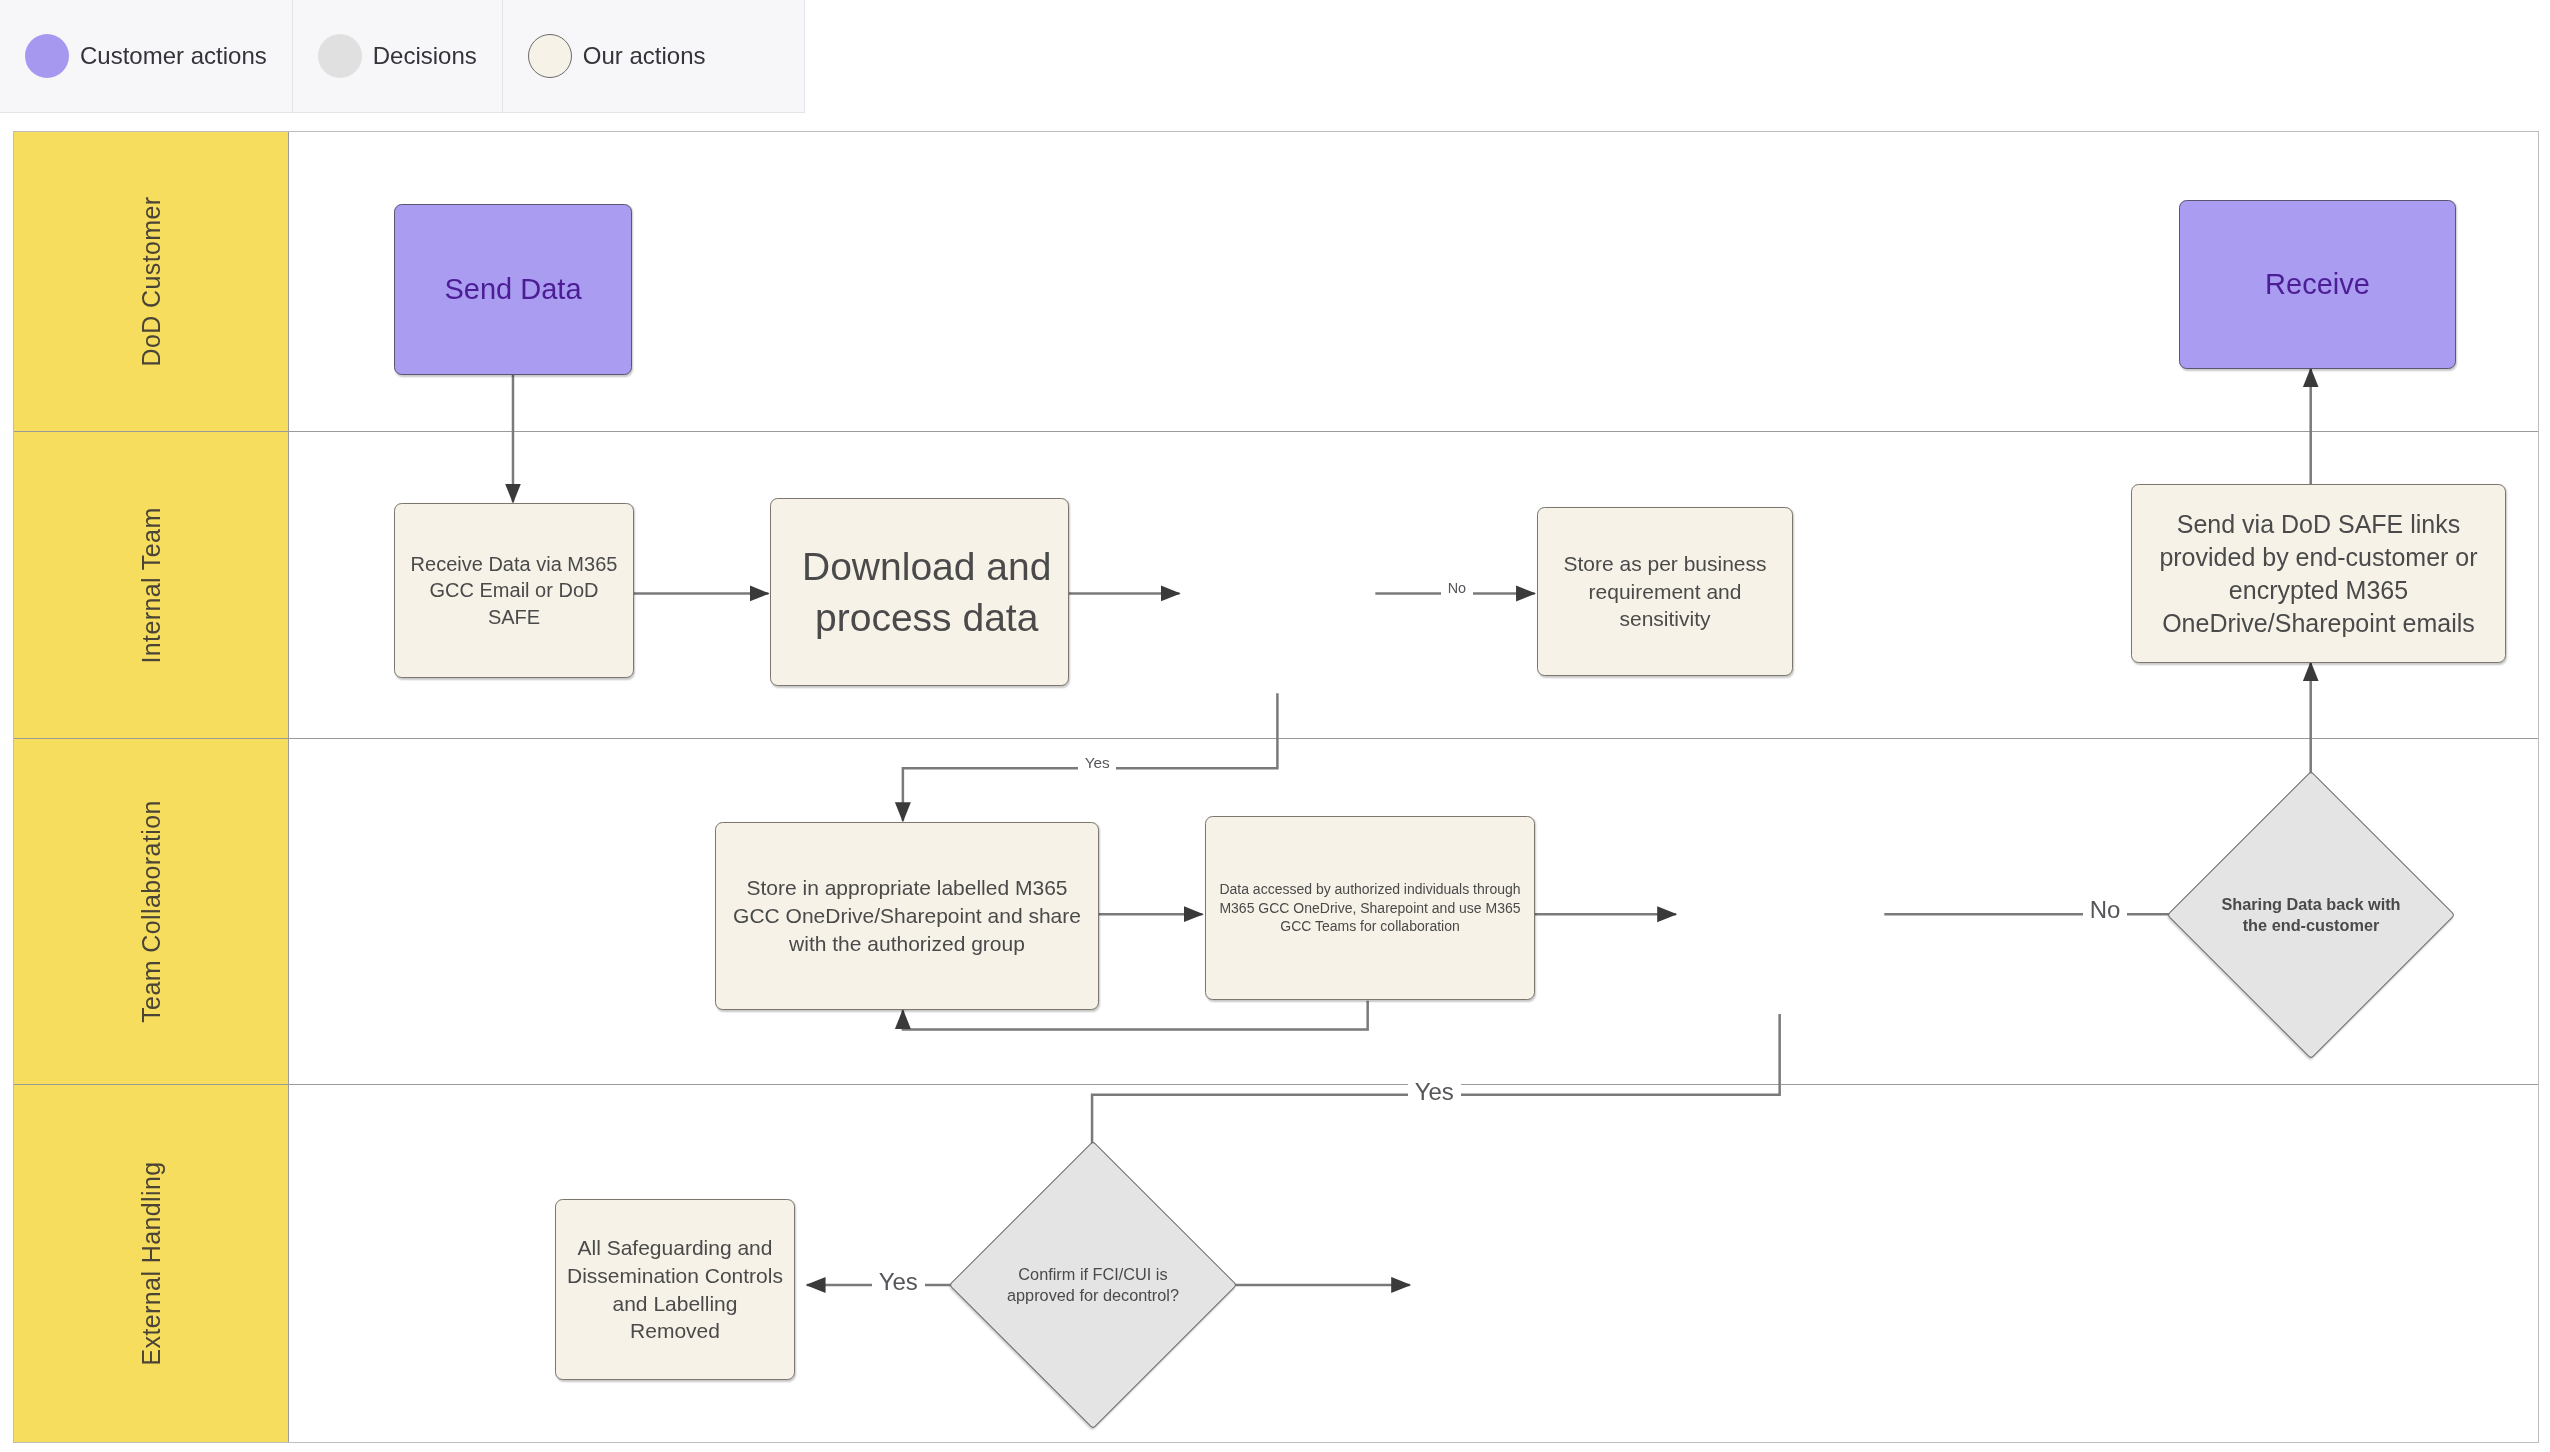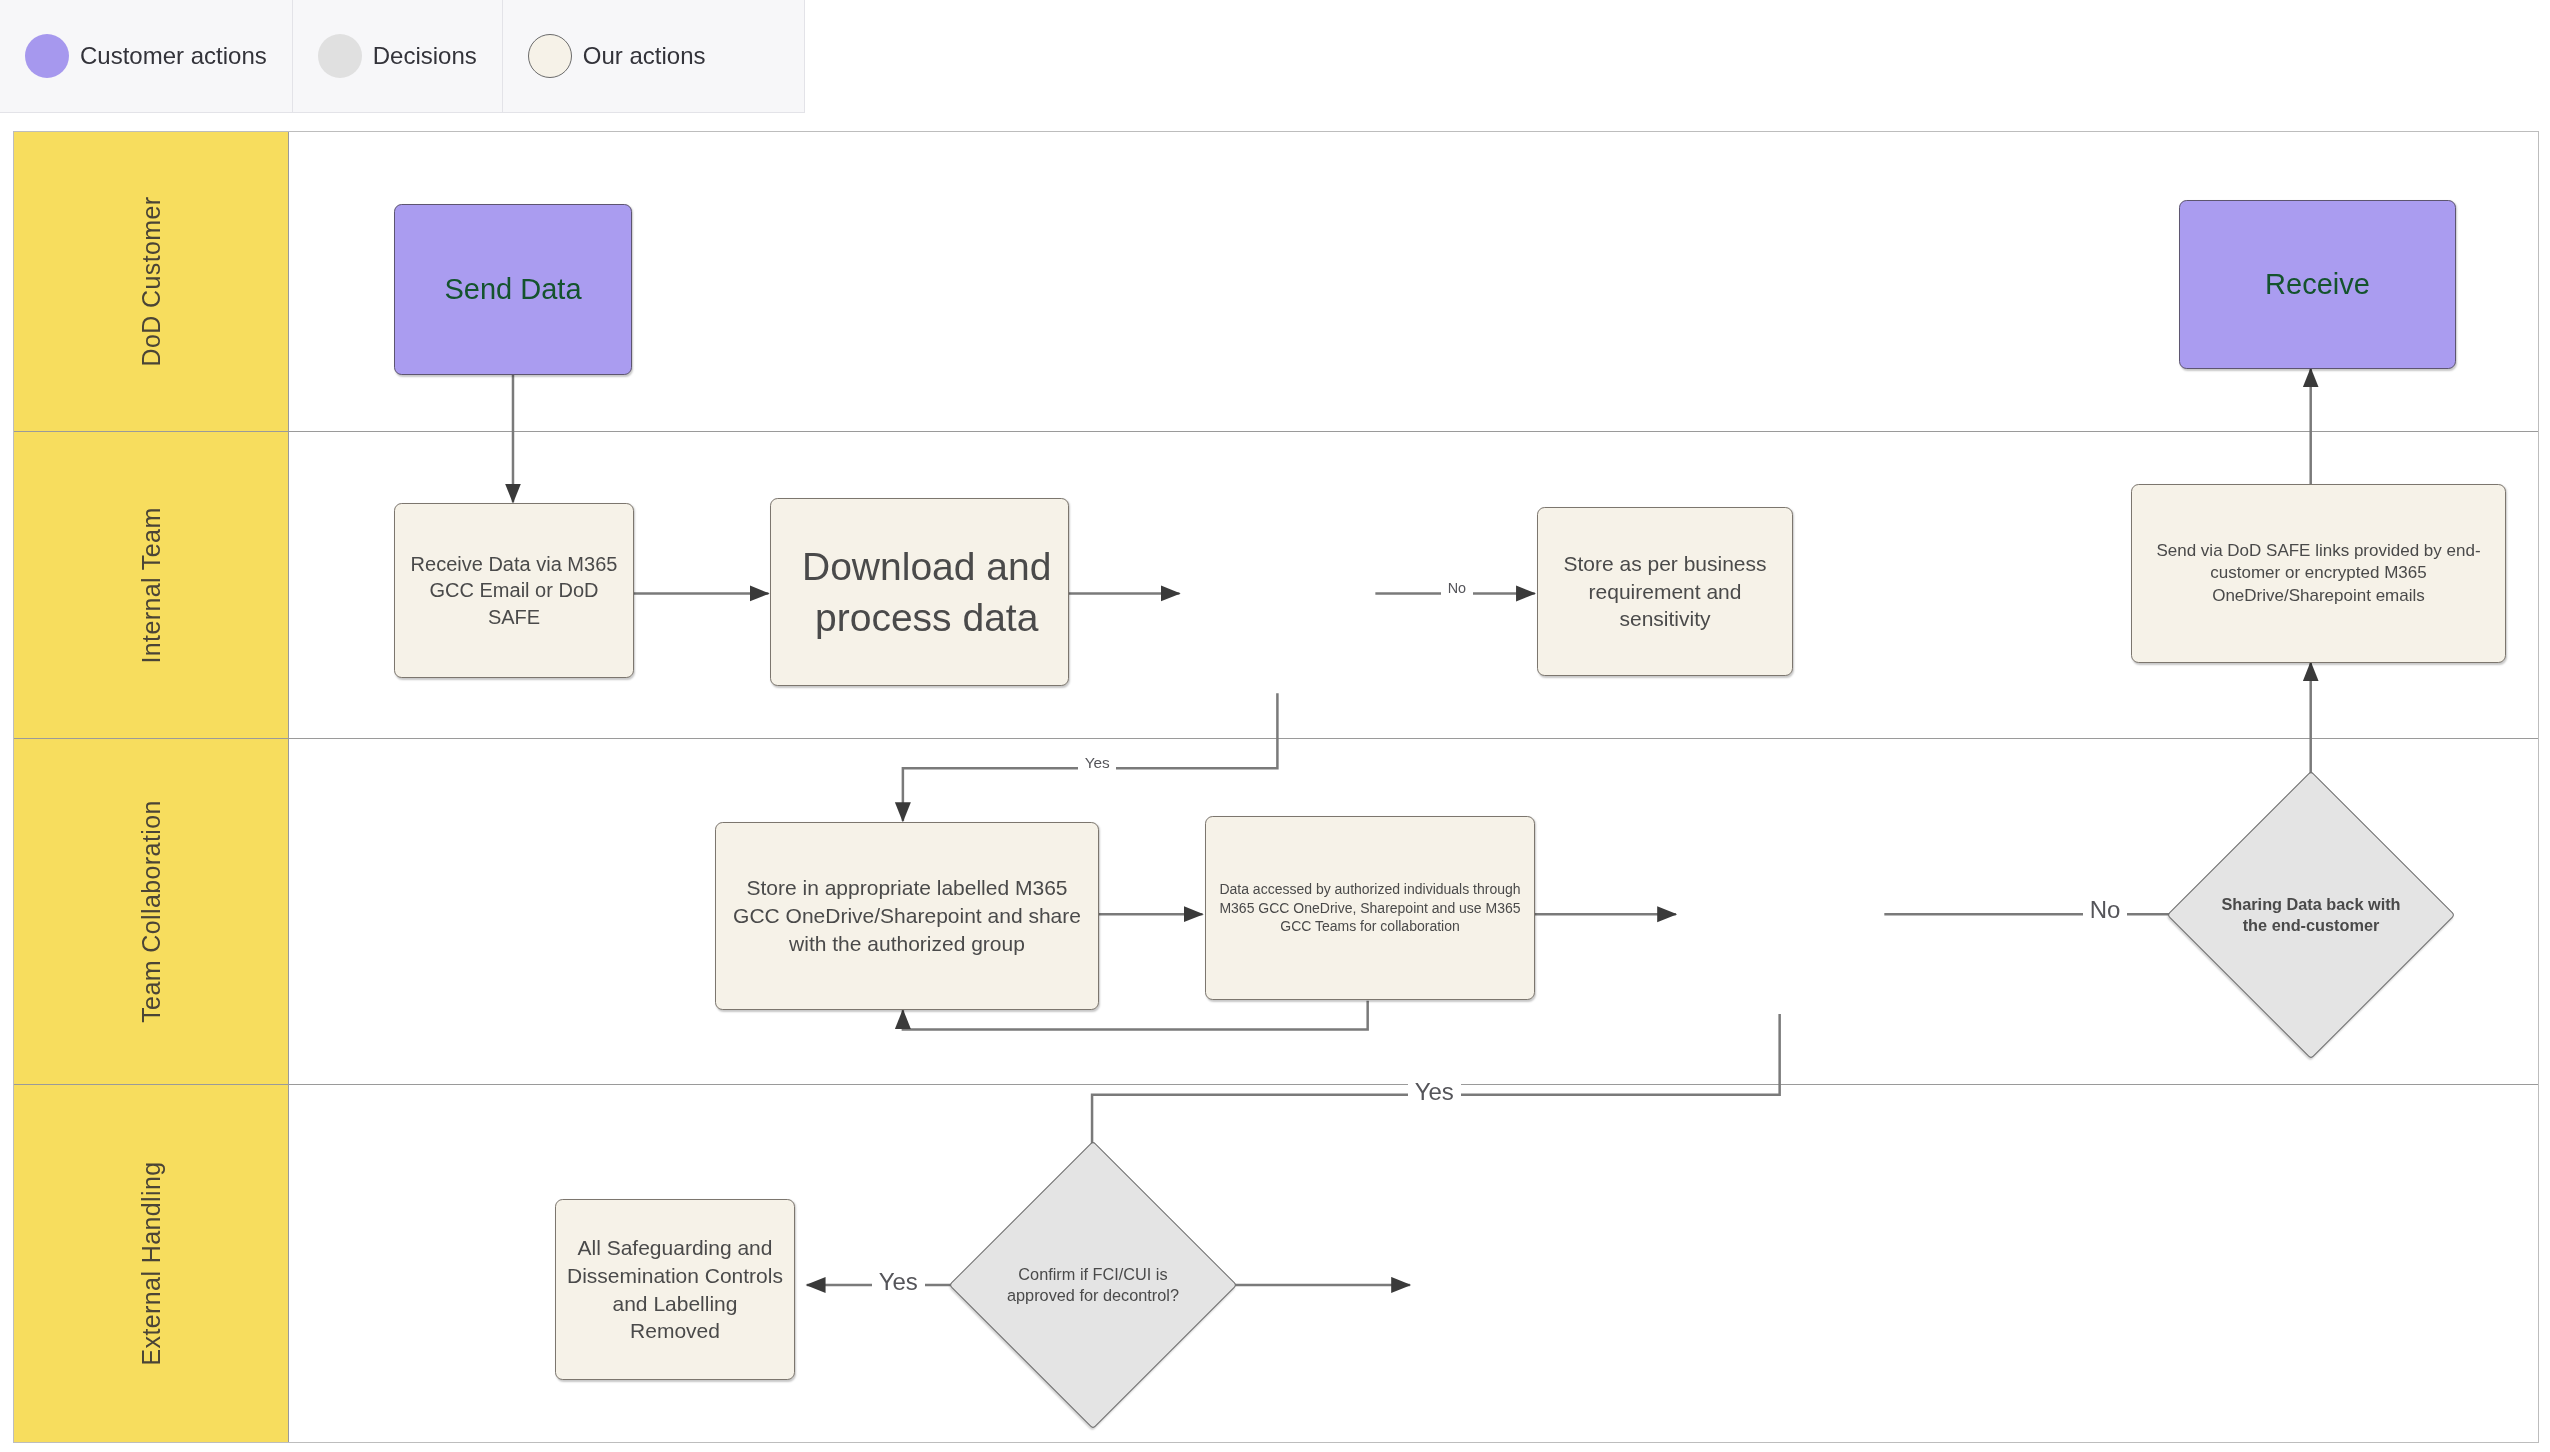--- a/index.html
+++ b/index.html
@@ -94,21 +94,21 @@
   }
   .box {
     border-radius: 7.7px;
     padding: 5.8px 9.6px;
     line-height: 1.32;
     box-shadow: 1px 1.9px 1.9px rgba(0,0,0,.22);
   }
   .box-purple {
     background: #aa9cf0;
     border: 1.9px solid #5d5570;
-    color: #14532d;
+    color: #4c1d95;
   }
   .box-cream {
     background: #f6f2e8;
     border: 1.9px solid #7c766e;
     color: #4a4a4a;
   }
   .diamond-wrap { z-index: 5; }
   .diamond-shape {
     position: absolute;
     left: 0; top: 0;
@@ -245,21 +245,21 @@
 
   <div class="node box box-purple" style="left:2179px; top:200px; width:277px; height:169px; font-size:29px;">Receive</div>
 
   <div class="node box box-cream" style="left:394px; top:503px; width:240px; height:175px; font-size:20px;">Receive Data via M365 GCC Email or DoD SAFE</div>
 
   <div class="node box box-cream" style="left:770px; top:498px; width:299px; height:188px; font-size:39px;padding-left:24px;">Download and process data</div>
 
 
   <div class="node box box-cream" style="left:1537px; top:507px; width:256px; height:169px; font-size:21px;">Store as per business requirement and sensitivity</div>
 
-  <div class="node box box-cream" style="left:2131px; top:484px; width:375px; height:179px; font-size:17px;">Send via DoD SAFE links provided by end-customer or encrypted M365 OneDrive/Sharepoint emails</div>
+  <div class="node box box-cream" style="left:2131px; top:484px; width:375px; height:179px; font-size:25px;">Send via DoD SAFE links provided by end-customer or encrypted M365 OneDrive/Sharepoint emails</div>
 
   <div class="node box box-cream" style="left:715px; top:822px; width:384px; height:188px; font-size:21px;">Store in appropriate labelled M365 GCC OneDrive/Sharepoint and share with the authorized group</div>
 
   <div class="node box box-cream" style="left:1205px; top:816px; width:330px; height:184px; font-size:14px;">Data accessed by authorized individuals through M365 GCC OneDrive, Sharepoint and use M365 GCC Teams for collaboration</div>
 
 
   <div class="node diamond-wrap" style="left:2209px; top:813px; width:204px; height:204px;">
     <div class="diamond-shape"></div>
     <div class="diamond-text" style="font-size:16.3px; font-weight:bold;">Sharing Data back with the end-customer</div>
   </div>

